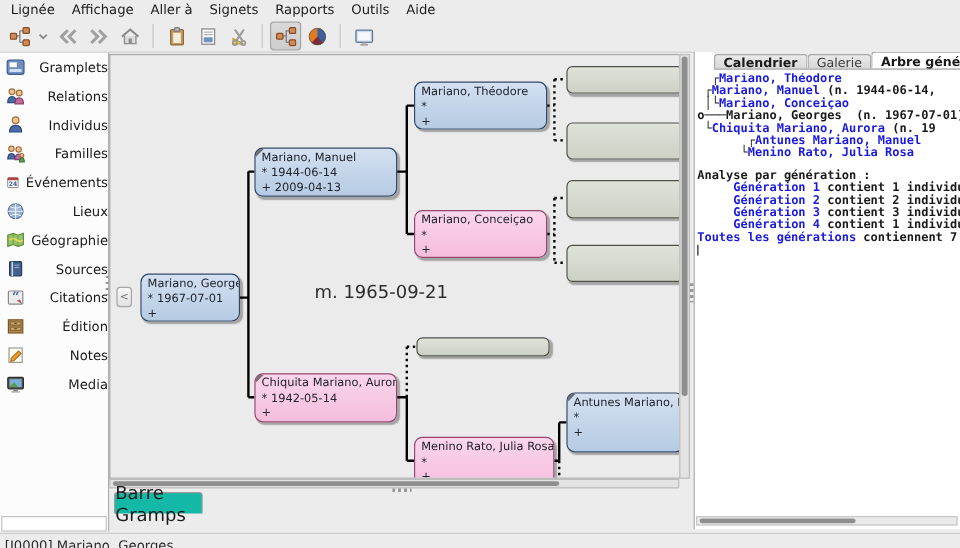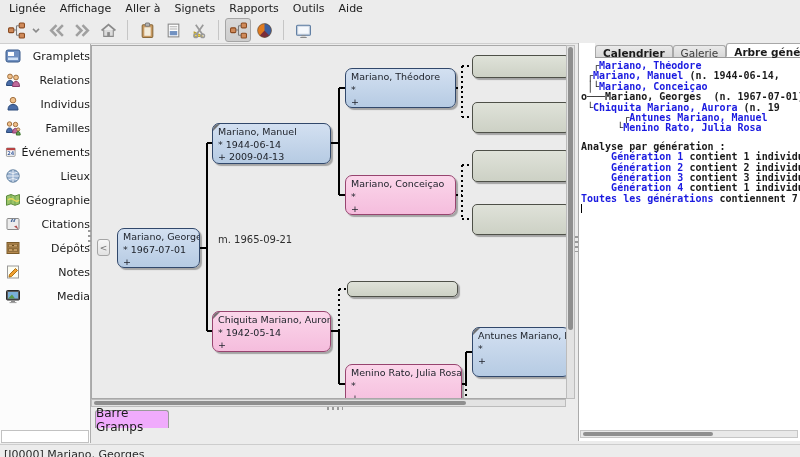--- a/index.html
+++ b/index.html
@@ -40,21 +40,21 @@
   .canvas-svg { position:absolute; left:0; top:0; }
   .person { position:absolute; border-radius:7px; border:1.5px solid; overflow:hidden;
             box-shadow:2px 2px 1px rgba(0,0,0,0.30); padding:2px 0 0 5px; cursor:default; }
   .person.blue { background:linear-gradient(#d3e0f1,#b6cbe3); border-color:#31486b; }
   .person.pink { background:linear-gradient(#fbd6ea,#f5bddd); border-color:#97446f; }
   .person .p-name, .person .p-line { font-size:9.5px; line-height:12.5px; color:#20242c; white-space:nowrap; }
   .person .fold { position:absolute; left:0; top:0; width:0; height:0;
                   border-top:7px solid #5c5c5c; border-right:7px solid transparent; opacity:.85; }
   .empty-box { position:absolute; border-radius:5px; border:1.5px solid #4e5048;
                background:linear-gradient(#dfe2d9,#cdd1c5); box-shadow:2px 2px 1px rgba(0,0,0,0.30); }
-  .m-label { position:absolute; font-size:10px; color:#2e2e2e; white-space:nowrap; }
+  .m-label { position:absolute; font-size:15px; color:#2e2e2e; white-space:nowrap;margin-left:44px; }
   .nav-btn { position:absolute; width:13px; height:17px; background:linear-gradient(#f7f7f7,#e2e2e2);
              border:1px solid #a5a5a5; border-radius:3px; font-size:9px; color:#707070;
              display:flex; align-items:center; justify-content:center; cursor:default; }
 
   
   .vscroll { position:absolute; left:566px; top:45px; width:9px; height:354px;
              background:#e3e3e3; border:1px solid #bcbcbc; }
   .vscroll .thumb { position:absolute; left:1px; top:1px; width:5px; height:283px;
                     background:#8f8f8f; border-radius:3px; }
   .hscroll { position:absolute; left:91px; top:399px; width:475px; height:8px;
@@ -83,22 +83,22 @@
                 font-family:"DejaVu Sans Mono", monospace; font-size:10px; font-weight:bold;
                 line-height:10.4px; white-space:pre; }
   .tline { white-space:pre; }
   .tline .lk { color:#1a1ae0; }
   .tline .pl { color:#1a1a1a; }
   .spacer { height:8px; }
   .caret { display:inline-block; width:1px; height:9px; background:#000; }
 
   
   .bottom-tab { position:absolute; left:95px; top:410px; width:74px; height:18px;
-                background:#f0abfc; border:1px solid #9a9a9a; border-bottom:none;
-                border-radius:3px 3px 0 0; font-size:12px; display:flex; align-items:center;
+                background:#14b8a6; border:1px solid #9a9a9a; border-bottom:none;
+                border-radius:3px 3px 0 0; font-size:15px; display:flex; align-items:center;
                 justify-content:center; z-index:2; cursor:default; }
   .bottom-hint { position:absolute; left:95px; top:427px; width:482px; height:17px;
                  background:#fff; border:1px solid #b5b5b5; display:flex; align-items:center;
                  justify-content:center; font-size:11px; color:#1e1e1e; white-space:nowrap; overflow:hidden; }
 
   
   .statusbar { position:absolute; left:0; top:444px; width:800px; height:19px;
                background:#ececec; border-top:1px solid #cdcdcd; display:flex; align-items:center;
                padding-left:4px; font-size:11px; color:#2a2a2a; }
 </style>
@@ -252,35 +252,43 @@
       <div class="side-item">
         <svg width="16" height="16" viewBox="0 0 16 16">
           <path d="M1.5 4 L6 2.5 L10 4 L14.5 2.5 V11.8 L10 13.3 L6 11.8 L1.5 13.3 Z" fill="#9ac46a" stroke="#5a8a3a"></path>
           <path d="M6 2.5 V11.8 M10 4 V13.3" stroke="#6a9a4a" stroke-width="0.8"></path>
           <path d="M3 8 Q6 5.5 9 8 T14 8" stroke="#e8d95a" stroke-width="1.4" fill="none"></path>
         </svg>
         <span class="lbl">Géographie</span>
       </div>
       <div class="side-item">
         <svg width="16" height="16" viewBox="0 0 16 16">
+          <rect x="3" y="2" width="10" height="12" rx="1" fill="#44608c" stroke="#243a5a"></rect>
+          <rect x="4.6" y="2" width="1.3" height="12" fill="#ccd8ea"></rect>
+          <path d="M7 5 H11 M7 7 H11" stroke="#9ab0cc" stroke-width="0.8"></path>
+        </svg>
+        <span class="lbl">Sources</span>
+      </div>
+      <div class="side-item">
+        <svg width="16" height="16" viewBox="0 0 16 16">
           <rect x="2" y="2.5" width="12" height="11" rx="1" fill="#ececec" stroke="#8a8a8a"></rect>
           <text x="5" y="11" font-size="11" font-weight="bold" fill="#4a6a9a" font-family="DejaVu Serif, serif">“</text>
           <path d="M9 10.5 L13.5 13.5 L11.5 9.5 Z" fill="#b05050"></path>
         </svg>
         <span class="lbl">Citations</span>
       </div>
       <div class="side-item">
         <svg width="16" height="16" viewBox="0 0 16 16">
           <rect x="2" y="2.5" width="12" height="11" fill="#b5894f" stroke="#7a5a2a"></rect>
           <rect x="3.5" y="4.2" width="9" height="2.8" fill="#caa26a" stroke="#8a6a3a"></rect>
           <rect x="3.5" y="8.6" width="9" height="2.8" fill="#caa26a" stroke="#8a6a3a"></rect>
           <rect x="7" y="5" width="2" height="1" fill="#6a4a1a"></rect>
           <rect x="7" y="9.4" width="2" height="1" fill="#6a4a1a"></rect>
         </svg>
-        <span class="lbl">Dépôts</span>
+        <span class="lbl">Édition</span>
       </div>
       <div class="side-item">
         <svg width="16" height="16" viewBox="0 0 16 16">
           <rect x="2.5" y="2" width="11" height="12" fill="#fdfdf2" stroke="#999"></rect>
           <path d="M4.5 10.5 L10.5 4.5 L12.5 6.5 L6.5 12.5 L4 13 Z" fill="#f0a030" stroke="#b07010"></path>
         </svg>
         <span class="lbl">Notes</span>
       </div>
       <div class="side-item">
         <svg width="16" height="16" viewBox="0 0 16 16">

